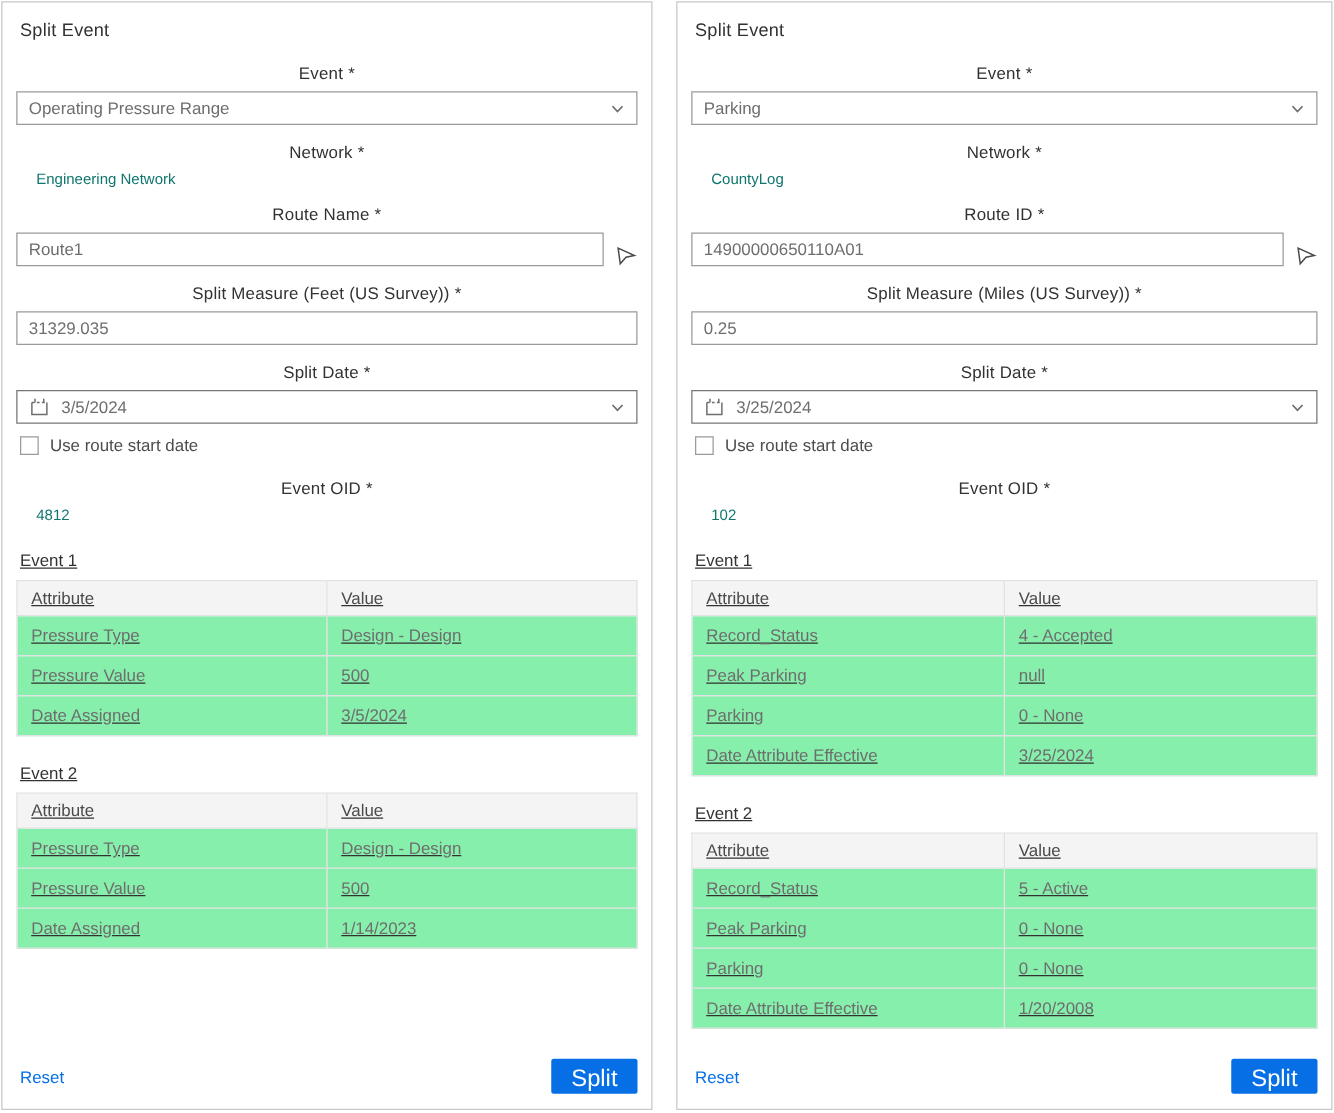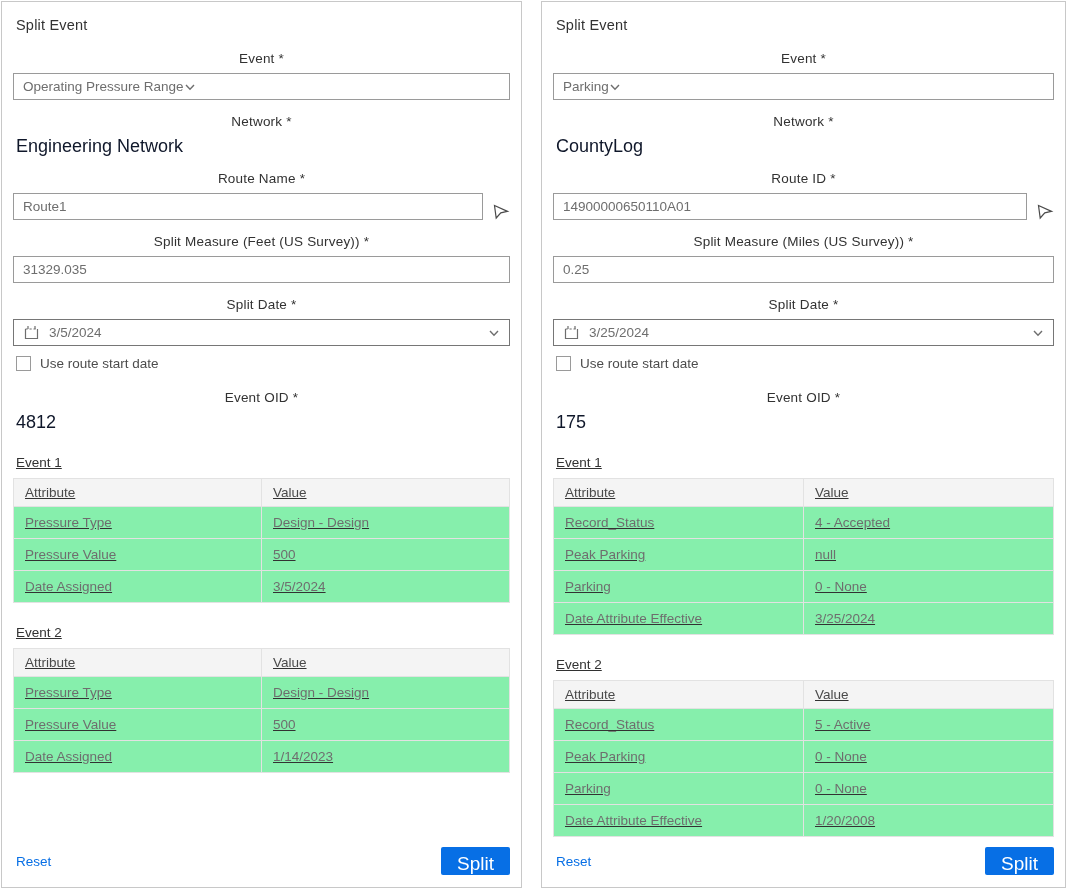--- a/index.html
+++ b/index.html
@@ -37,29 +37,29 @@
   .control-row { display: flex; align-items: flex-end; margin-bottom: 14px; }
 
   .select-box, .text-input, .date-box {
     height: 27px; width: 100%;
     border: 1px solid #9a9a9a;
     background: #fff;
     font-family: "Liberation Sans", sans-serif;
     font-size: 13.5px; color: #6e6e6e;
     display: flex; align-items: center;
   }
-  .select-box { padding: 0 9px; margin-bottom: 14px; cursor: pointer; }
+  .select-box { justify-content: space-between; padding: 0 9px; margin-bottom: 14px; cursor: pointer; }
   .text-input { padding: 0 9px; outline: none; }
   input.text-input { display: block; }
   .date-box { border-color: #767676; padding: 0 9px; margin-bottom: 10px; cursor: pointer; }
   .date-box .date-text { flex: 1; margin-left: 9px; }
 
   .static-value {
-    font-size: 18px; color: #0f172a;
-    margin: 0 3px 14px 3px;
+    font-size: 12px; color: #0f766e;
+    margin: 0 3px 14px 16px;
   }
   .oid-value { margin-bottom: 0; }
 
   .chevron-icon, .calendar-icon, .pointer-icon { flex: none; display: block; }
   .pointer-icon { margin-left: 9px; cursor: pointer; }
 
   .checkbox-row {
     display: flex; align-items: center;
     margin: 0 0 17px 3px;
     font-size: 13.5px; color: #4c4c4c;
@@ -276,21 +276,21 @@
         </svg>
     </div>
 
     <div class="checkbox-row">
       <span class="checkbox"></span>
       <span>Use route start date</span>
     </div>
 
     <div class="oid-section">
       <label class="field-label">Event OID *</label>
-      <div class="static-value oid-value">175</div>
+      <div class="static-value oid-value">102</div>
     </div>
 
     <div class="table-section">
       <div class="table-title">Event 1</div>
       <table class="attr-table">
           <thead>
             <tr>
               <th>Attribute</th>
               <th>Value</th>
             </tr>

